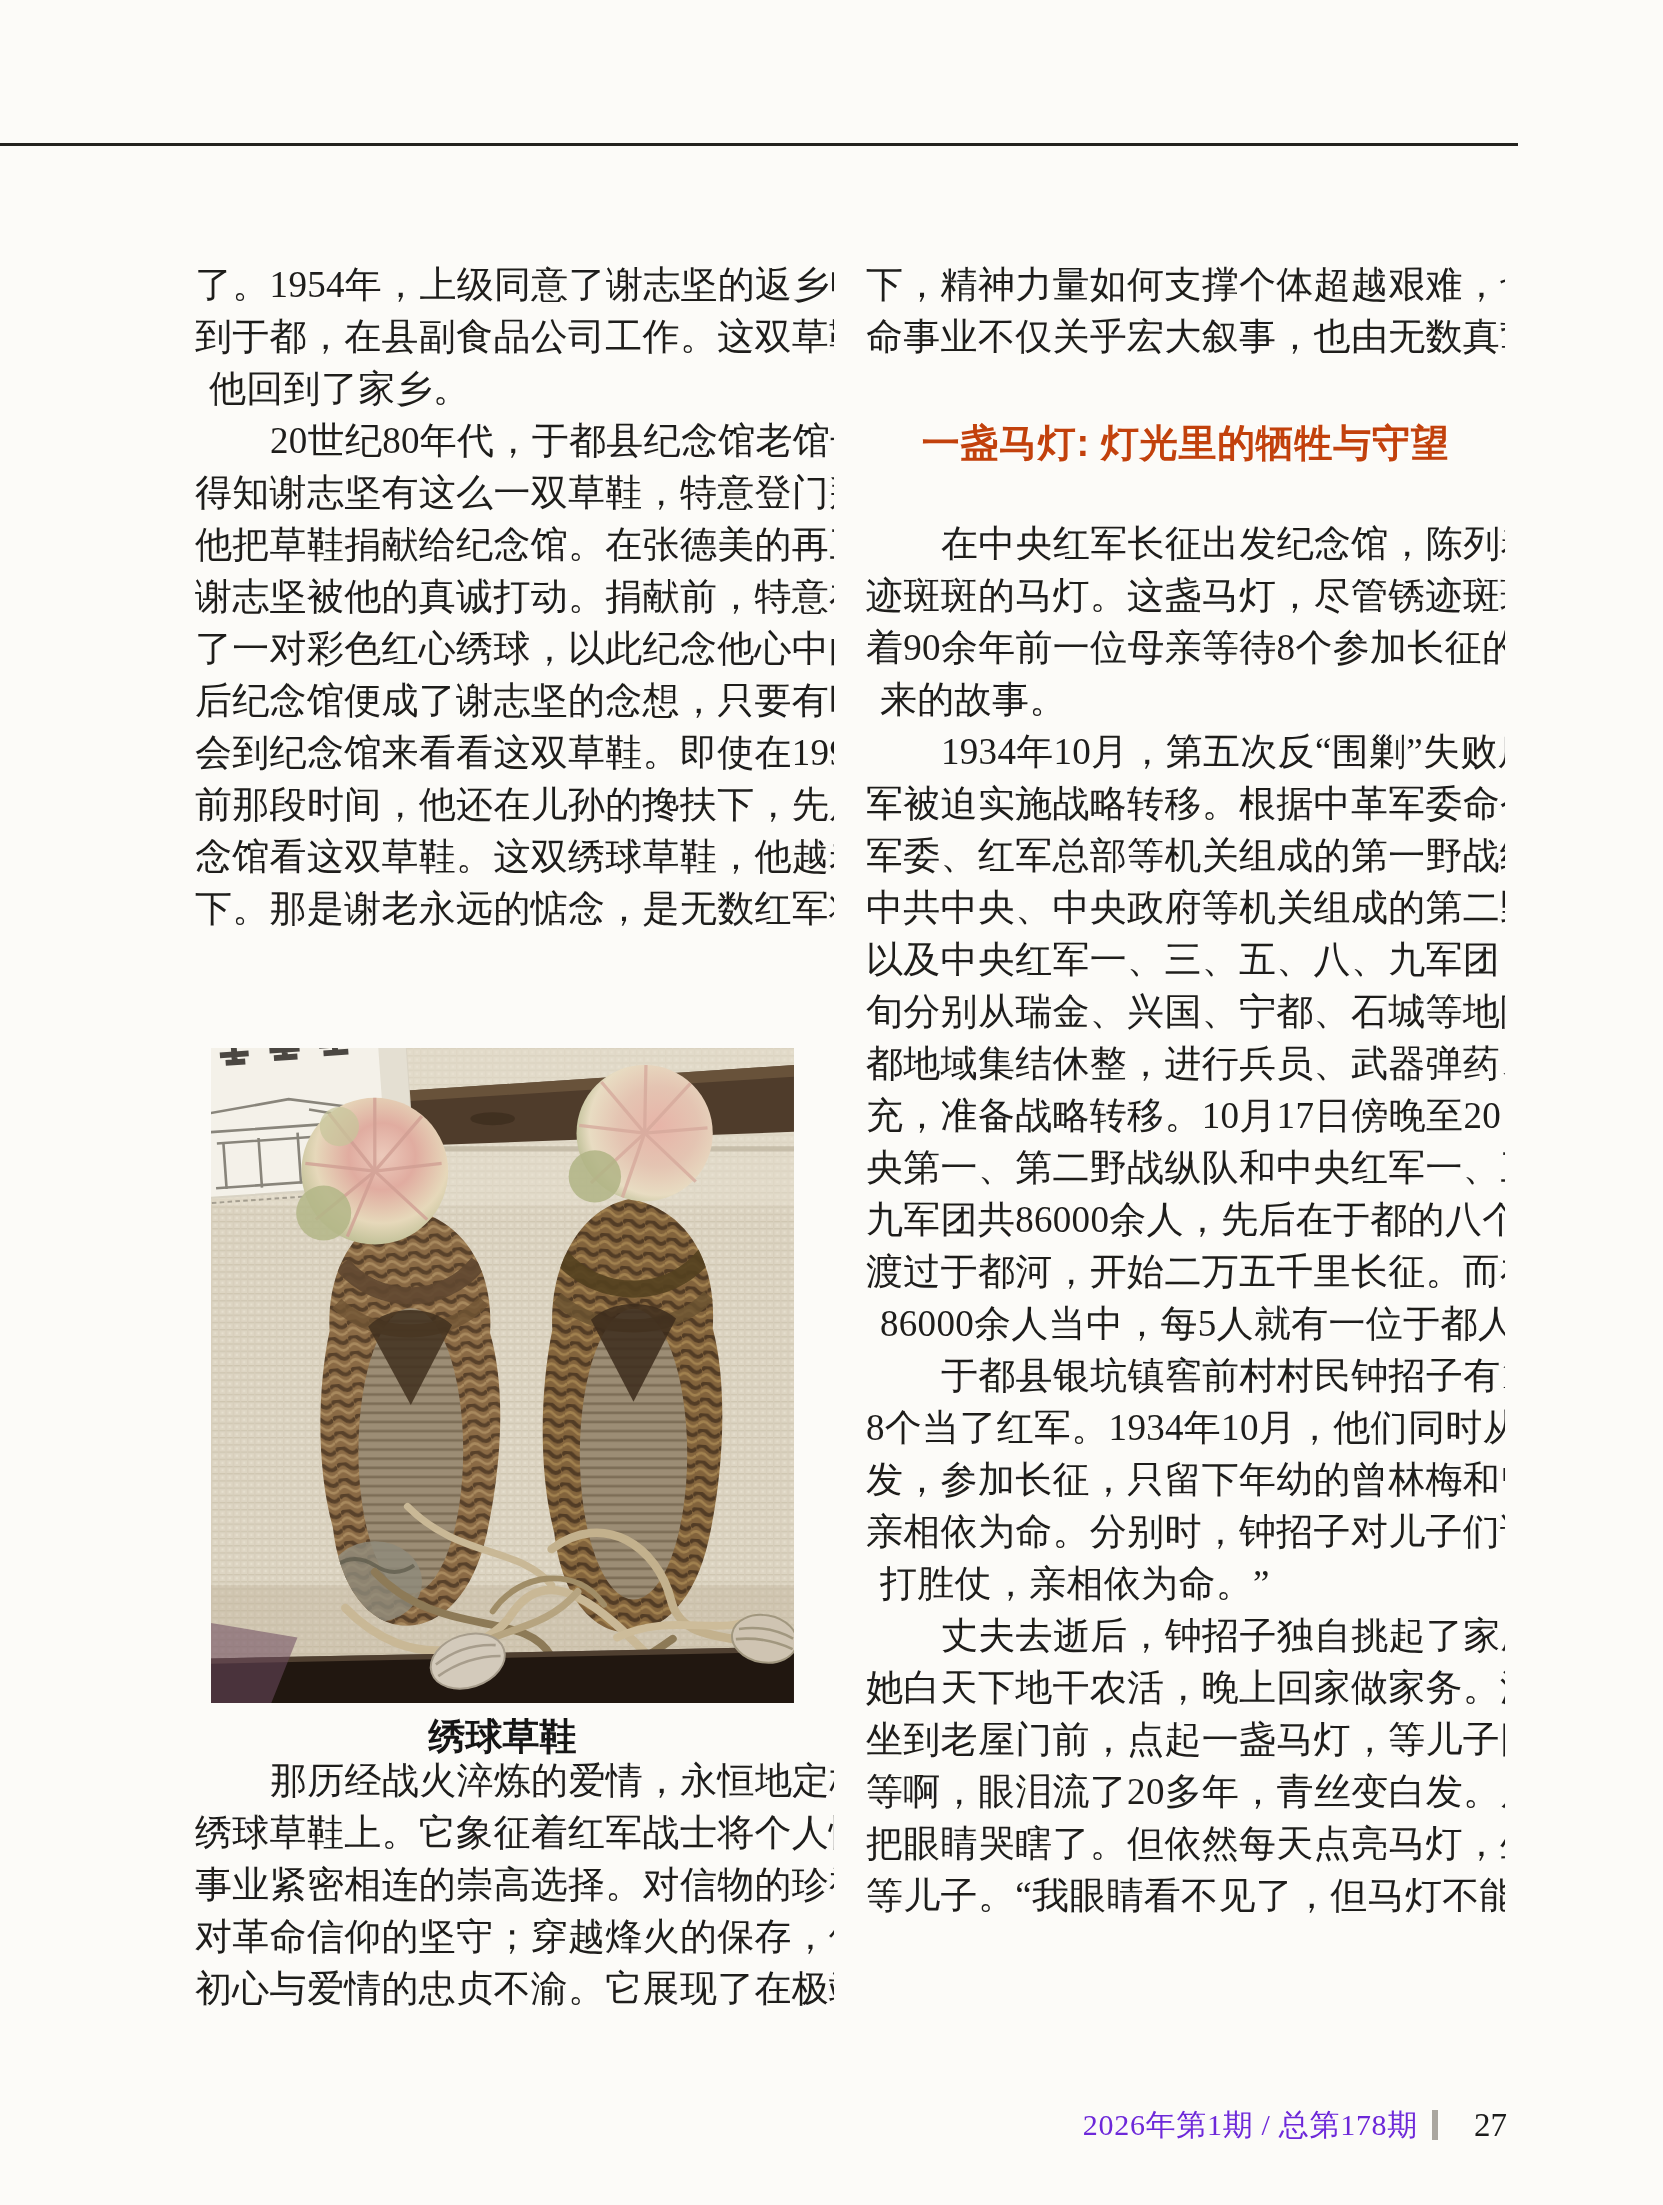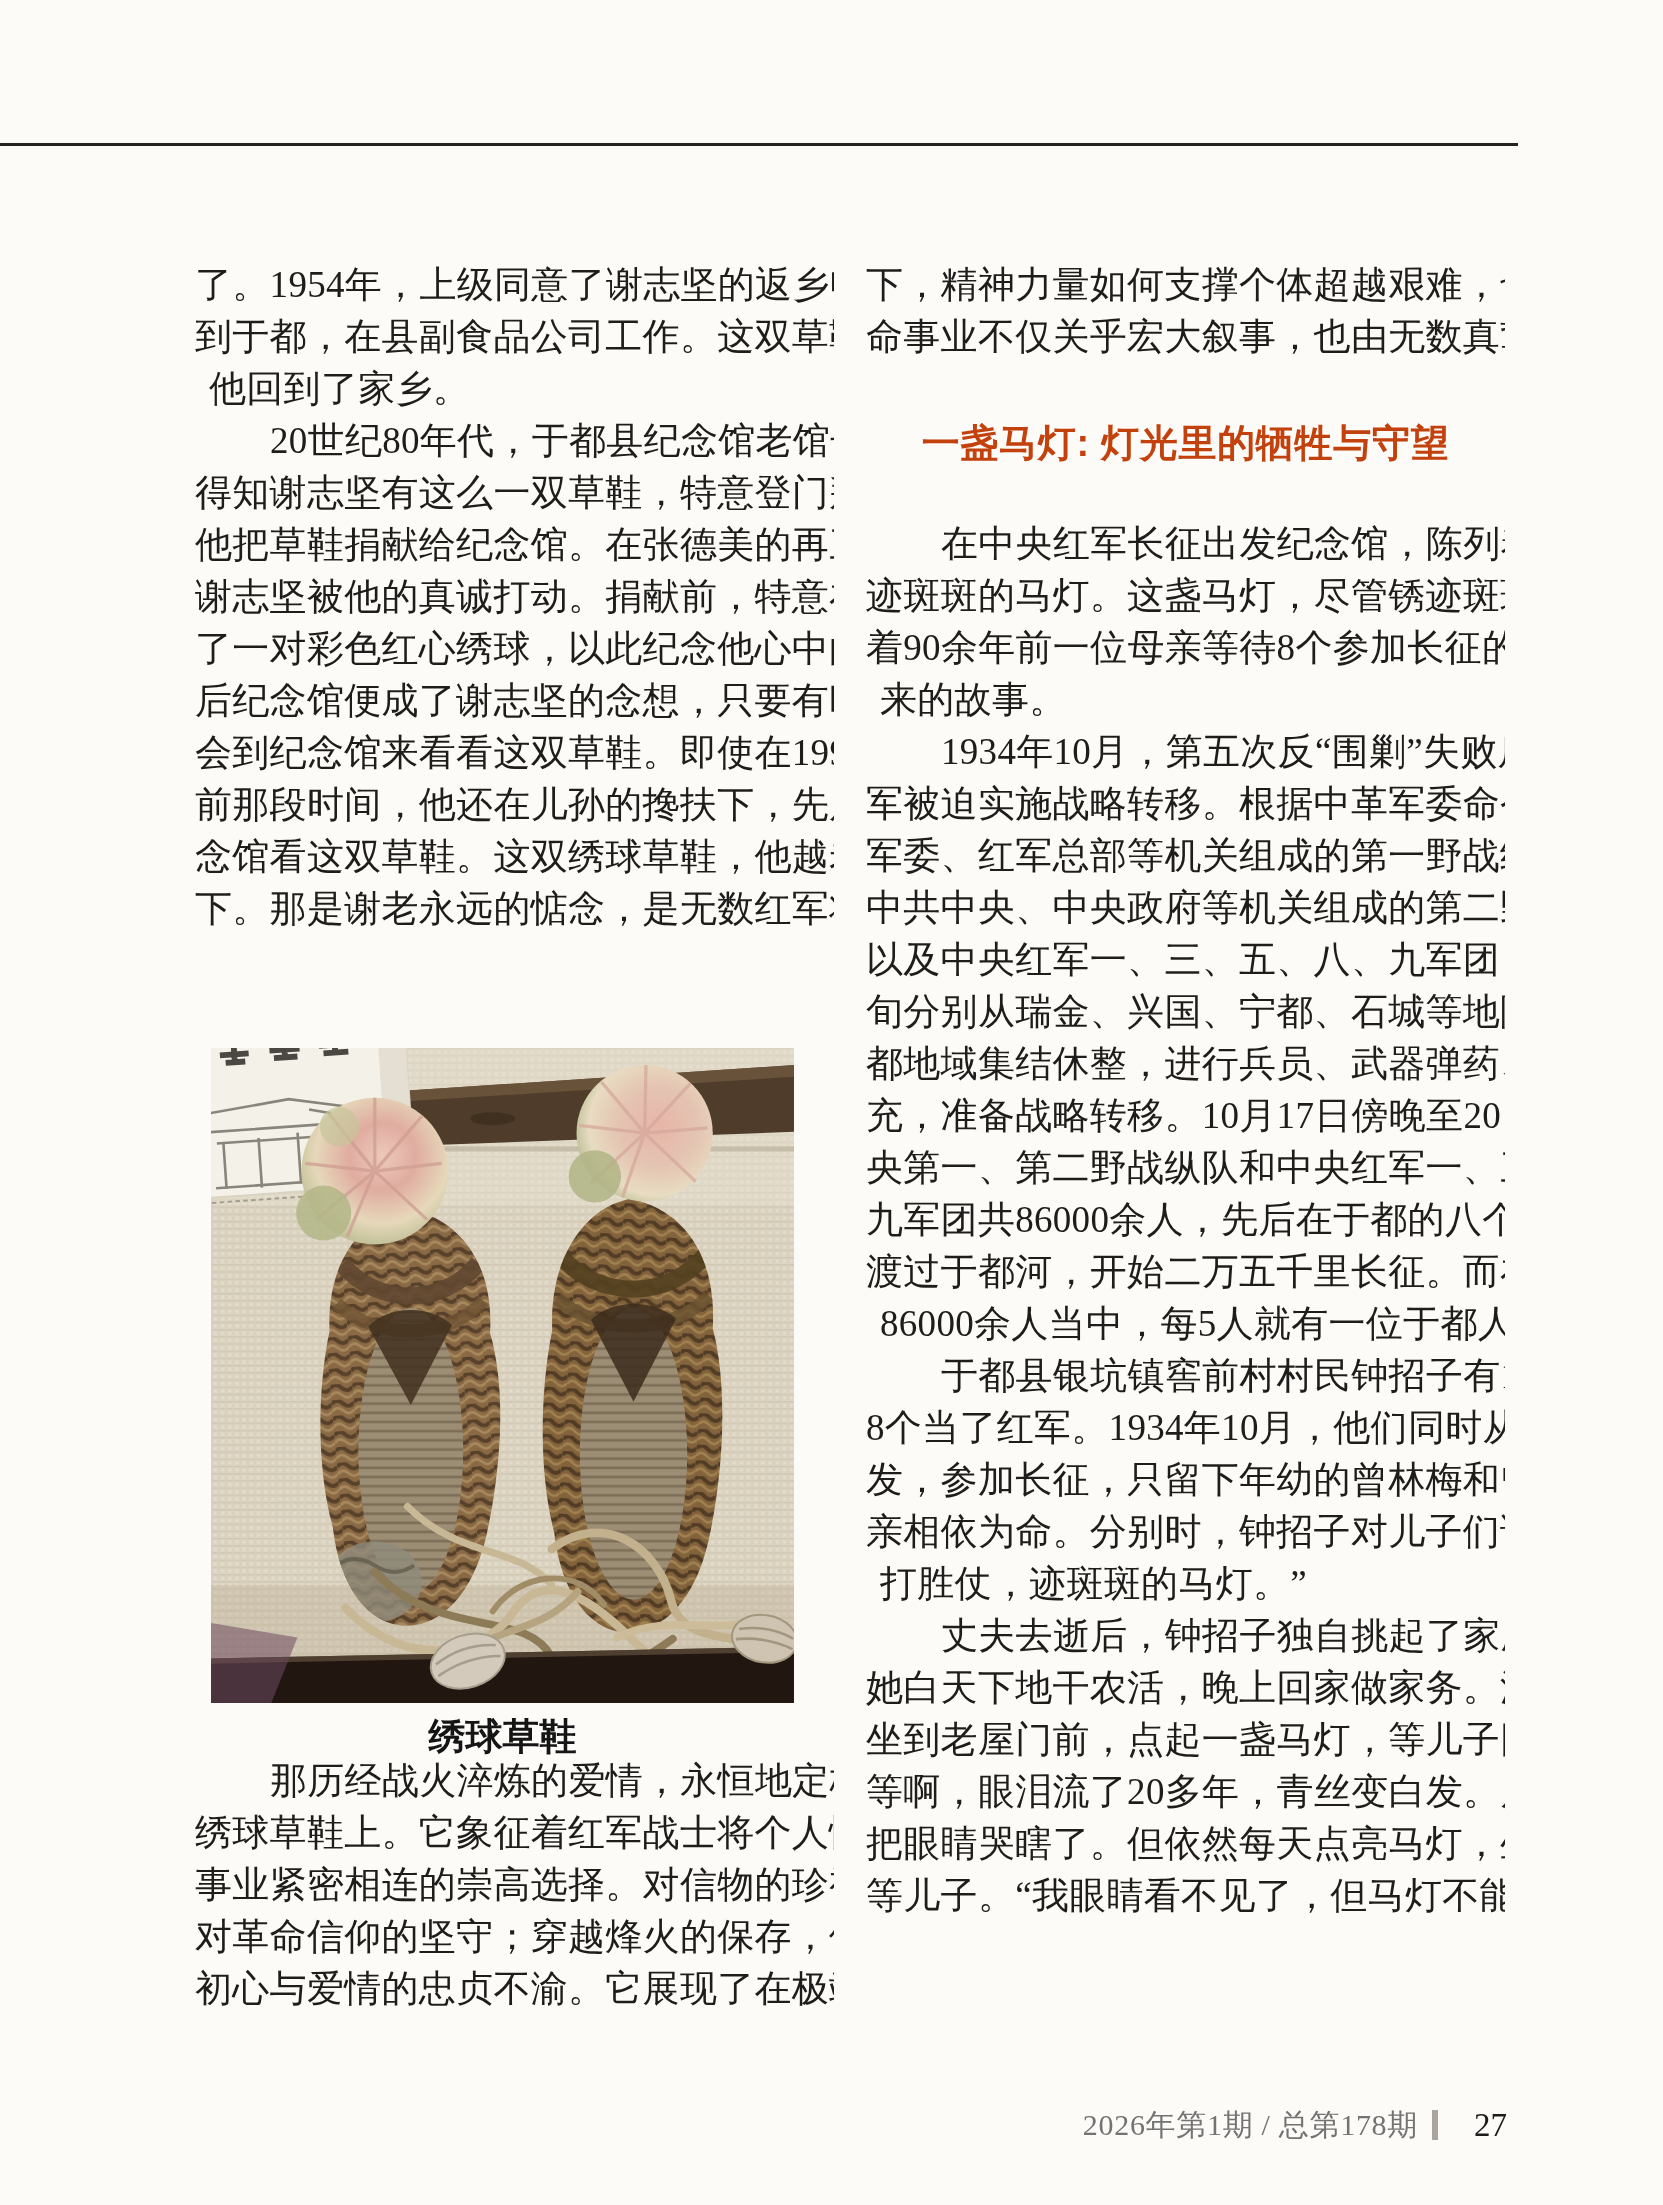--- a/index.html
+++ b/index.html
@@ -38,21 +38,21 @@
   .photo svg{display:block;}
   figcaption{
     margin-top:9.2px;width:583px;text-align:center;
     font-family:"Liberation Sans","DejaVu Sans",sans-serif;
     font-weight:700;font-size:37px;color:#151515;
   }
   footer.pagefoot{
     position:absolute;top:2104px;right:157px;height:42px;
     display:flex;align-items:center;gap:14.4px;
   }
-  .foot-issue{font-size:30px;color:#737373;letter-spacing:0.7px;}
+  .foot-issue{font-size:30px;color:#6d28d9;letter-spacing:0.7px;}
   .foot-div{width:5.2px;height:30px;background:#aaa69f;display:inline-block;}
   .foot-num{font-size:33px;color:#1c1c1c;margin-left:22px;}
 </style>
 </head>
 <body>
 
 <div class="page">
 
   <div class="top-rule"></div>
 
@@ -261,21 +261,21 @@
         <div class="line">都地域集结休整，进行兵员、武器弹药、粮款的补</div>
         <div class="line">充，准备战略转移。10月17日傍晚至20日傍晚，中</div>
         <div class="line">央第一、第二野战纵队和中央红军一、三、五、八、</div>
         <div class="line">九军团共86000余人，先后在于都的八个主要渡口</div>
         <div class="line">渡过于都河，开始二万五千里长征。而在这出征的</div>
         <div class="line last">86000余人当中，每5人就有一位于都人。</div>
         <div class="line indent">于都县银坑镇窖前村村民钟招子有10个儿子，</div>
         <div class="line">8个当了红军。1934年10月，他们同时从家乡于都出</div>
         <div class="line">发，参加长征，只留下年幼的曾林梅和曾林桃与母</div>
         <div class="line">亲相依为命。分别时，钟招子对儿子们说：“一定要</div>
-        <div class="line last">打胜仗，迹斑斑的马灯。”</div>
+        <div class="line last">打胜仗，亲相依为命。”</div>
         <div class="line indent">丈夫去逝后，钟招子独自挑起了家庭的重担，</div>
         <div class="line">她白天下地干农活，晚上回家做家务。深夜，她就</div>
         <div class="line">坐到老屋门前，点起一盏马灯，等儿子回家。等啊</div>
         <div class="line">等啊，眼泪流了20多年，青丝变白发。后来，钟招子</div>
         <div class="line">把眼睛哭瞎了。但依然每天点亮马灯，坐在石阶上</div>
         <div class="line">等儿子。“我眼睛看不见了，但马灯不能灭，要让儿</div>
       </div>
   </section>
 
   <footer class="pagefoot">

